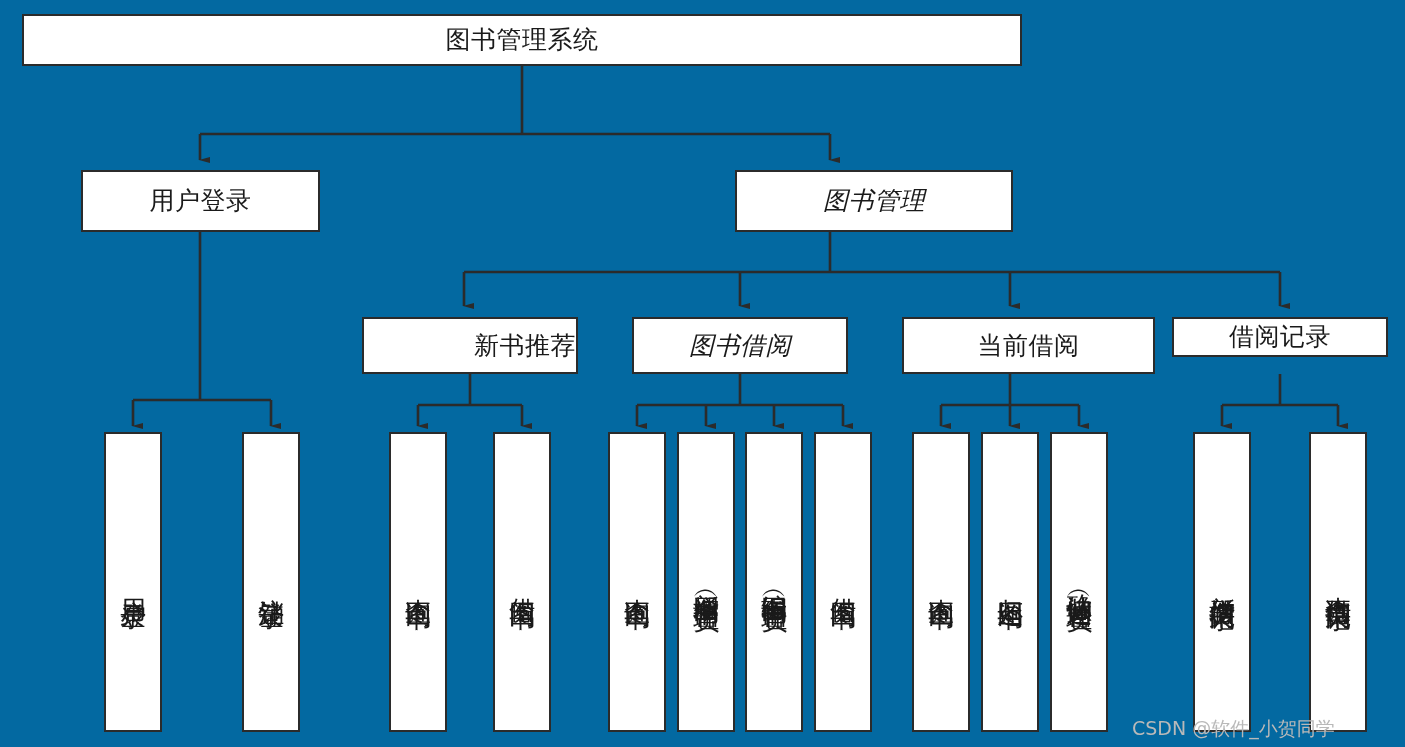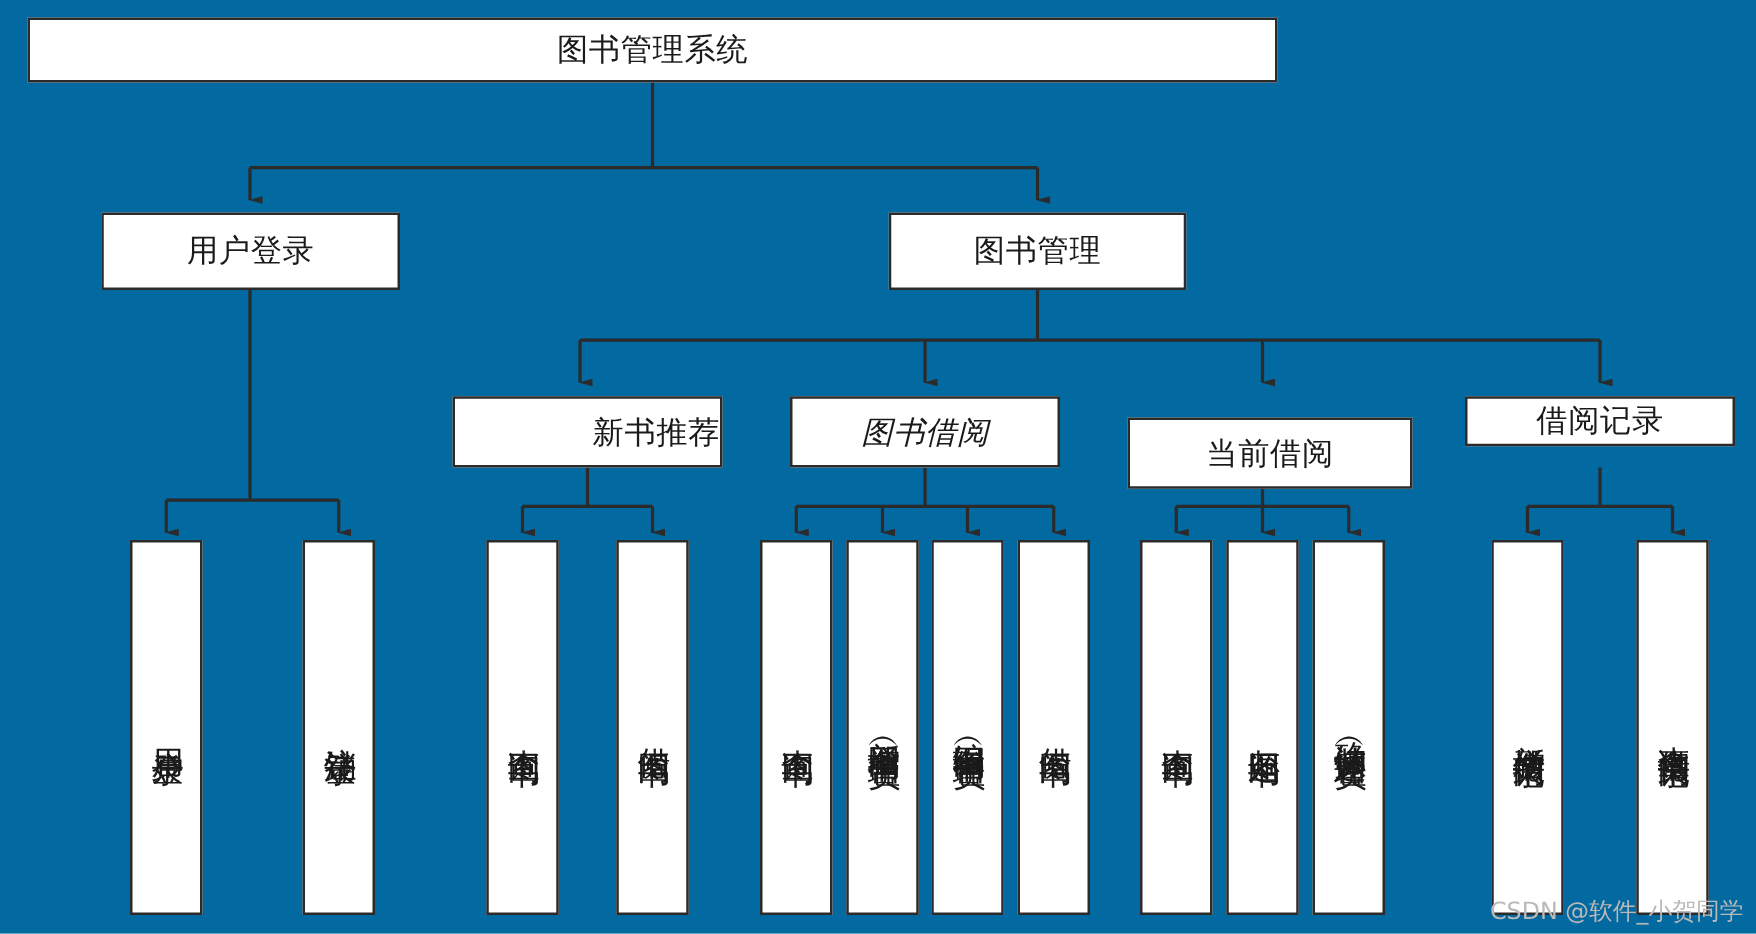--- a/index.html
+++ b/index.html
@@ -132,33 +132,33 @@
   </svg>
 
   <div class="node root h" style="left:22px; top:14px; width:1000px; height:52px;">
     <span class="node-label">图书管理系统</span>
   </div>
 
   <div class="node h" style="left:81px; top:170px; width:239px; height:62px;">
     <span class="node-label">用户登录</span>
   </div>
 
-  <div class="node h" style="left:711px; top:170px; width:238px; height:62px;">
+  <div class="node h" style="left:735px; top:170px; width:278px; height:62px;font-style:italic;">
     <span class="node-label">图书管理</span>
   </div>
 
   <div class="node h" style="left:362px; top:317px; width:216px; height:57px;justify-content:flex-end;">
     <span class="node-label">新书推荐</span>
   </div>
 
   <div class="node h" style="left:632px; top:317px; width:216px; height:57px;font-style:italic;">
     <span class="node-label">图书借阅</span>
   </div>
 
-  <div class="node h" style="left:902px; top:334px; width:228px; height:57px;">
+  <div class="node h" style="left:902px; top:317px; width:253px; height:57px;">
     <span class="node-label">当前借阅</span>
   </div>
 
   <div class="node h" style="left:1172px; top:317px; width:216px; height:40px;">
     <span class="node-label">借阅记录</span>
   </div>
 
   <div class="node v" style="left:104px; top:432px; width:58px; height:300px;">
     <span class="node-label">用户登录</span>
   </div>
@@ -204,15 +204,15 @@
   </div>
 
   <div class="node v" style="left:1193px; top:432px; width:58px; height:300px;">
     <span class="node-label">新增借阅记录</span>
   </div>
 
   <div class="node v" style="left:1309px; top:432px; width:58px; height:300px;">
     <span class="node-label">查询借阅记录</span>
   </div>
 
-  <div id="watermark" style="left:1192px; top:716px;">CSDN @软件_小贺同学</div>
+  <div id="watermark" style="left:1132px; top:716px;">CSDN @软件_小贺同学</div>
 
 </div>
 
 </body></html>

